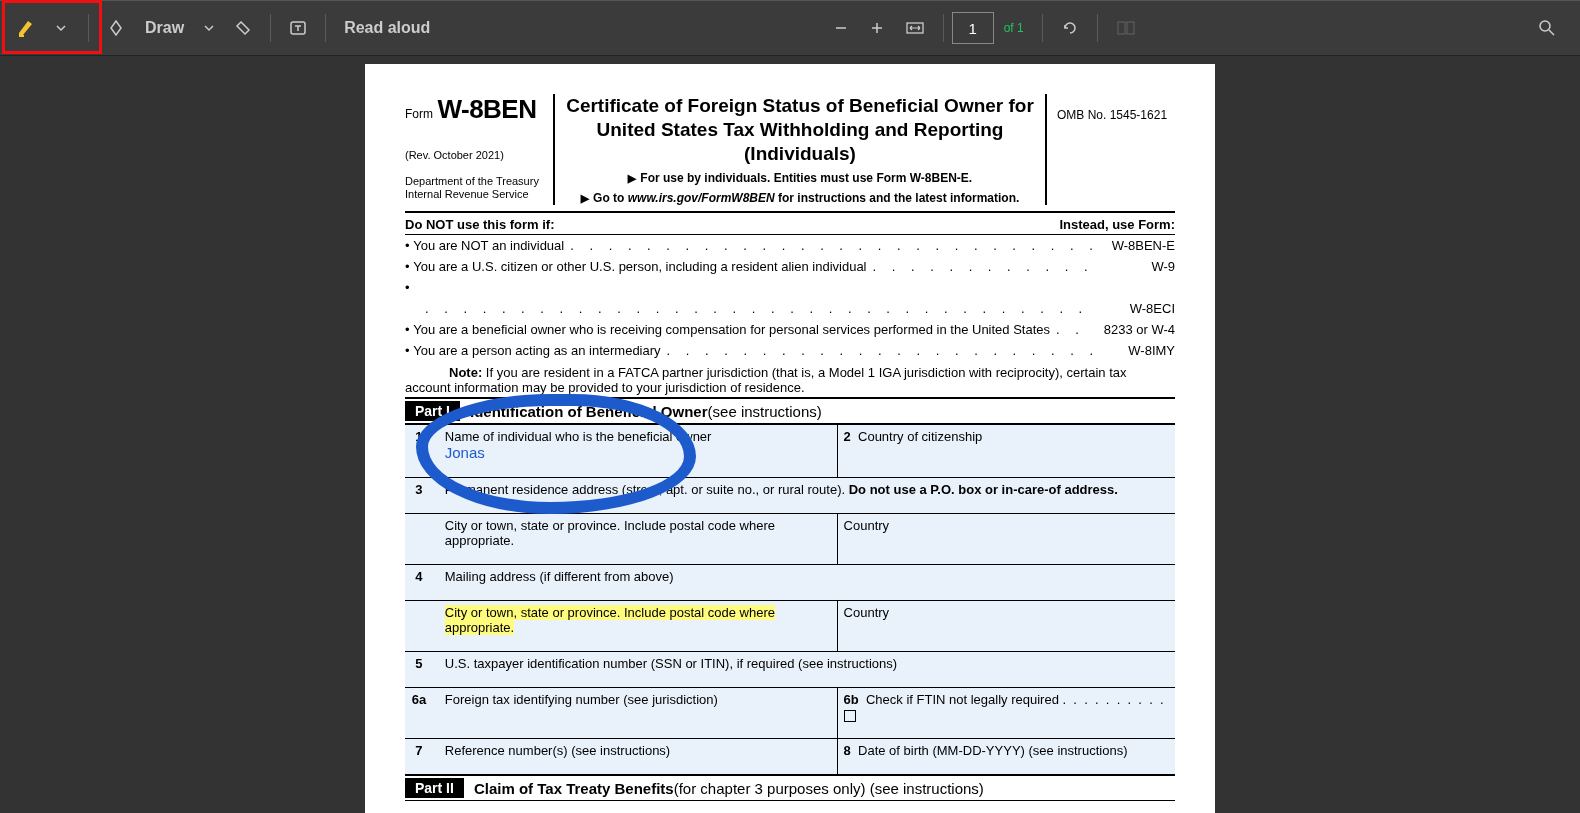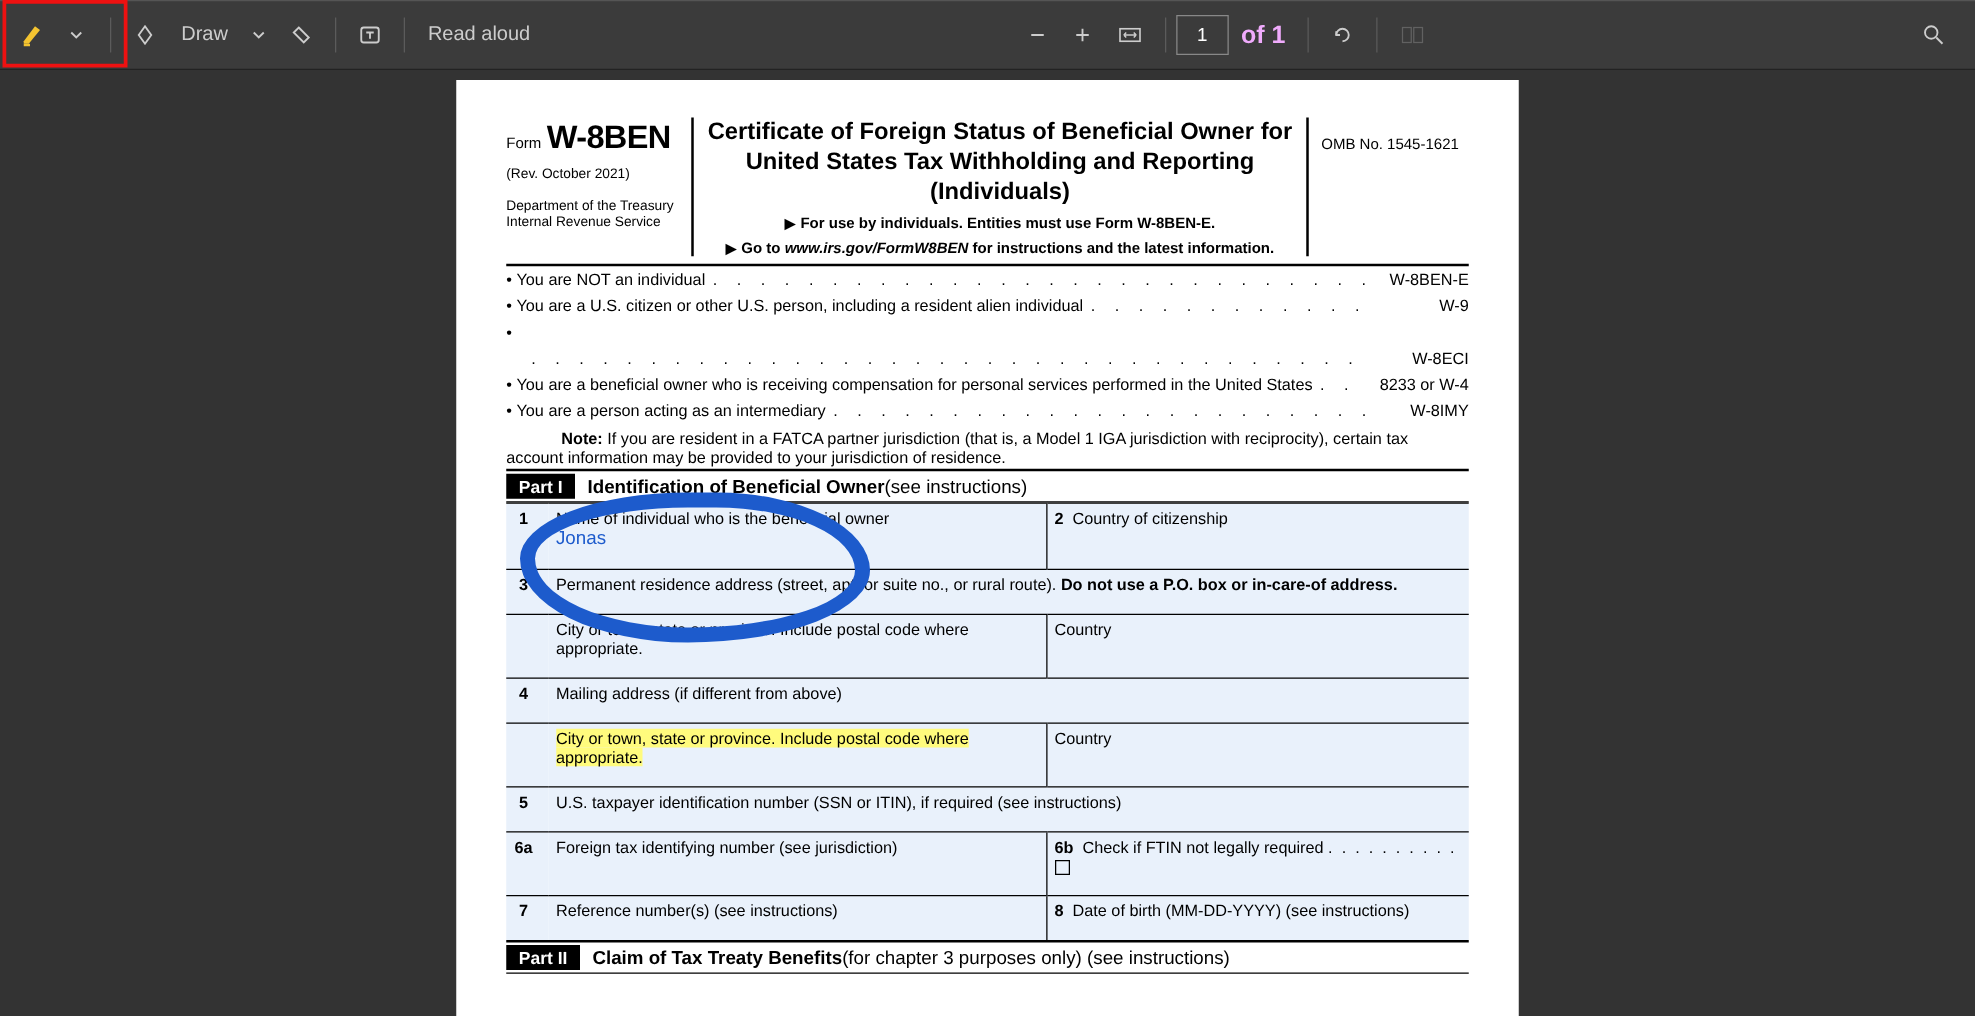--- a/index.html
+++ b/index.html
@@ -1,35 +1,35 @@
 <!DOCTYPE html>
 <html><head>
 <meta charset="utf-8">
 <style>
 * { margin:0; padding:0; box-sizing:border-box; }
 body { font-family: Arial, Helvetica, sans-serif; background:#333; width:1580px; height:813px; overflow:hidden; position:relative; }
 
 
 .toolbar { background:#3b3b3b; height:56px; display:flex; align-items:center; color:#ccc; font-size:16px; border-top:1px solid #555; border-bottom:1px solid #222; }
-.tb-btn { height:40px; display:flex; align-items:center; padding:0 10px; color:#ccc; cursor:pointer; }
+.tb-btn { height:40px; display:flex; align-items:center; padding:0 10px; color:#ccc; cursor:pointer;font-weight:bold; }
 .tb-sep { width:1px; height:28px; background:#5b5b5b; margin:0 8px; }
 .highlight-group { display:flex; align-items:center; height:40px; margin:0 4px 0 6px; position:relative; }
 .red-box { position:absolute; border:3px solid #e11; left:-4px; top:-8px; width:100px; height:54px; pointer-events:none; }
 .page-input { width:42px; height:32px; background:transparent; border:1px solid #888; color:#fff; text-align:center; font-size:15px; }
 .spacer { flex:1; }
 svg { display:block; }
 
 
 .doc-viewport { position:absolute; top:56px; left:0; right:0; bottom:0; overflow:auto; }
 .page { width:850px; margin:8px auto 0; background:#fff; color:#000; font-family:"Helvetica Neue",Helvetica,Arial,sans-serif; padding:30px 40px 60px 40px; position:relative; }
 .hdr { display:flex; border-bottom:2px solid #000; padding-bottom:6px; }
 .hdr-left { width:150px; border-right:2px solid #000; padding-right:8px; }
 .hdr-left .form-label { font-size:12px; }
 .hdr-left .form-code { font-size:26px; font-weight:900; letter-spacing:-0.5px; }
-.hdr-left .rev { font-size:11px; margin-top:8px; }
+.hdr-left .rev { font-size:11px; margin-top:24px; }
 .hdr-left .dept { font-size:11px; margin-top:14px; line-height:1.2; }
 .hdr-mid { flex:1; text-align:center; padding:0 10px; }
 .hdr-mid .title { font-size:19px; font-weight:800; line-height:1.25; }
 .hdr-mid .sub { font-size:12px; font-weight:700; margin-top:6px; }
 .hdr-mid .sub .arrow { font-size:11px; margin-right:4px; }
 .hdr-right { width:130px; border-left:2px solid #000; padding-left:10px; font-size:12px; display:flex; align-items:flex-start; padding-top:14px; }
 
 .donot-row { border-bottom:1px solid #000; padding:4px 0 2px 0; display:flex; justify-content:space-between; font-size:13px; font-weight:700; }
 .bullet-row { display:flex; align-items:flex-start; font-size:13px; padding:3px 0; }
 .bullet-row .lead { flex:0 0 auto; }
@@ -119,21 +119,21 @@
       </svg>
   </div>
   <div class="tb-btn">
     <svg width="20" height="16">
         <rect x="2" y="3" width="16" height="10" stroke="#ccc" stroke-width="1.3" fill="none"></rect>
         <path d="M5 8 L15 8 M5 8 L7 6 M5 8 L7 10 M15 8 L13 6 M15 8 L13 10" stroke="#ccc" stroke-width="1.2" fill="none"></path>
       </svg>
   </div>
   <div class="tb-sep"></div>
   <input class="page-input" value="1" style="">
-  <div style="padding:0 10px; color:#f0abfc; font-size:20px;font-weight:bold;">of 1</div>
+  <div style="padding:0 10px; color:#22c55e; font-size:12px;">of 1</div>
   <div class="tb-sep"></div>
   <div class="tb-btn">
     <svg width="18" height="18">
         <path d="M4 9 A5 5 0 1 1 9 14" stroke="#ccc" stroke-width="1.5" fill="none"></path>
         <path d="M4 6 L4 9 L7 9" stroke="#ccc" stroke-width="1.5" fill="none"></path>
       </svg>
   </div>
   <div class="tb-sep"></div>
   <div class="tb-btn" style="opacity:0.5">
     <svg width="20" height="16">
@@ -164,20 +164,24 @@
         <div class="dept" style="margin-top:0">Internal Revenue Service</div>
       </div>
       <div class="hdr-mid">
         <div class="title">Certificate of Foreign Status of Beneficial Owner for United States Tax Withholding and Reporting (Individuals)</div>
         <div class="sub"><span class="arrow">▶</span><span>For use by individuals. Entities must use Form W-8BEN-E.</span></div>
         <div class="sub"><span class="arrow">▶</span><span>Go to </span><i>www.irs.gov/FormW8BEN</i><span> for instructions and the latest information.</span></div>
       </div>
       <div class="hdr-right">OMB No. 1545-1621</div>
     </div>
 
+    <div class="donot-row">
+      <span>Do NOT use this form if:</span>
+      <span>Instead, use Form:</span>
+    </div>
 
     <div class="bullet-row">
         <span class="lead">•&nbsp;</span>
         <span>You are NOT an individual</span>
         <span class="dots">. . . . . . . . . . . . . . . . . . . . . . . . . . . . . . . . . . . . . . . . . . . . .</span>
         <span class="tail">W-8BEN-E</span>
       </div>
     <div class="bullet-row">
         <span class="lead">•&nbsp;</span>
         <span>You are a U.S. citizen or other U.S. person, including a resident alien individual</span>

